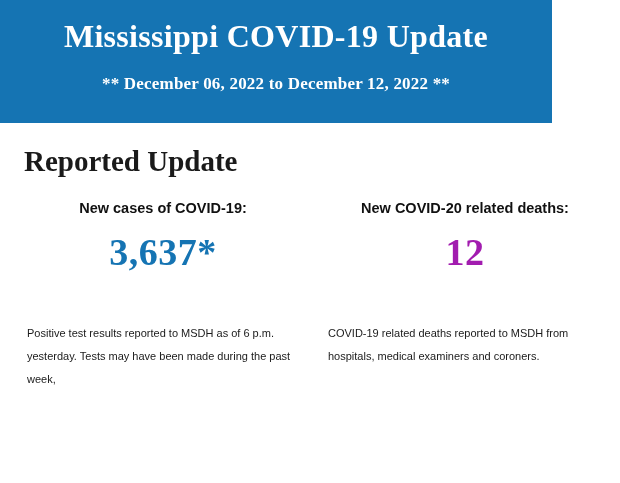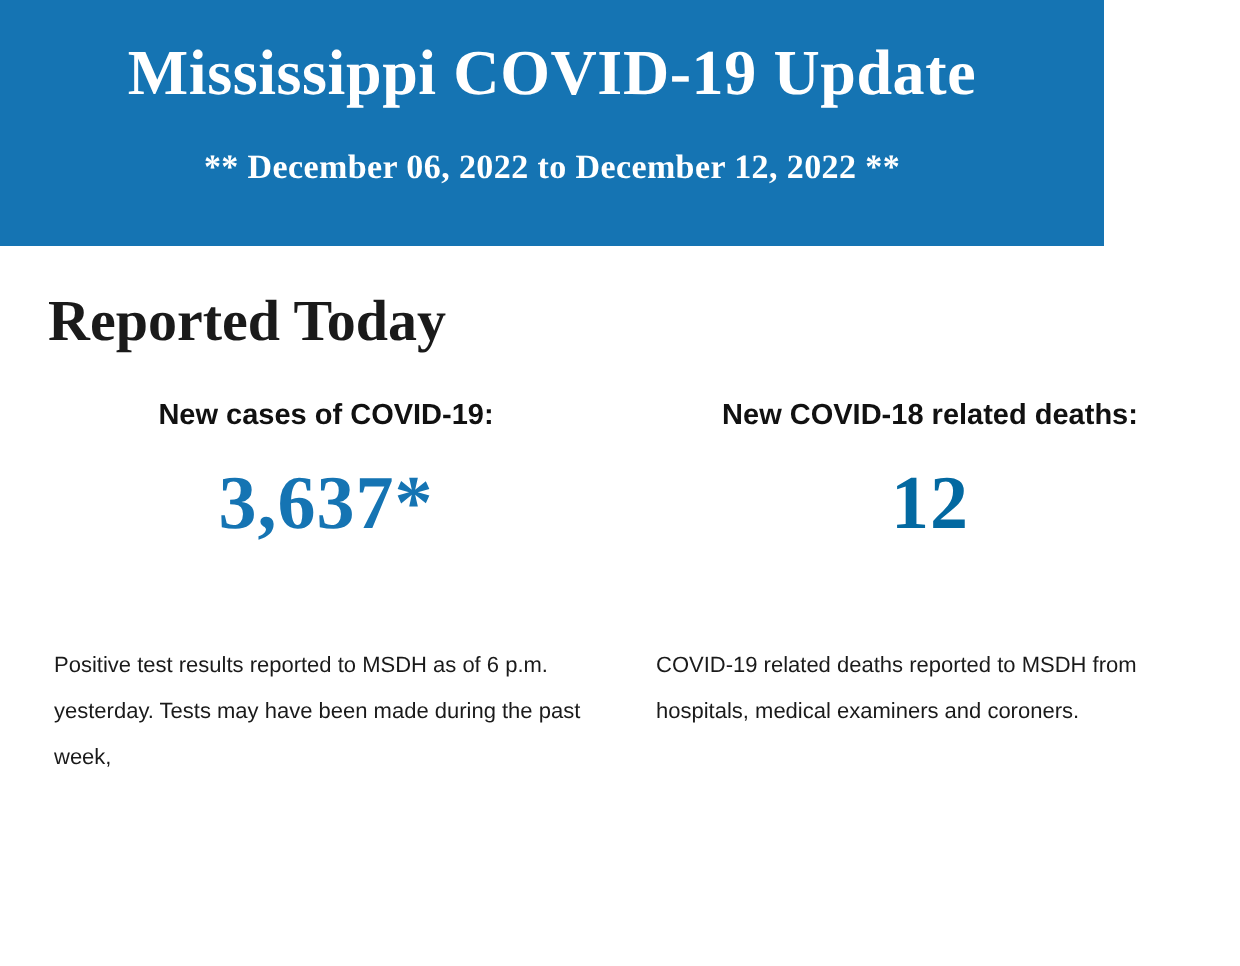--- a/index.html
+++ b/index.html
@@ -82,21 +82,21 @@
     font-size: 38px;
     text-align: center;
     margin: 0;
     padding-top: 14px;
     letter-spacing: 0.5px;
   }
   .stat-value.cases {
     color: #1574b3;
   }
   .stat-value.deaths {
-    color: #0369a1;
+    color: #a21caf;
   }
   .notes {
     display: flex;
     padding-top: 48px;
   }
   .note-col {
     box-sizing: border-box;
     font-family: "Liberation Sans", sans-serif;
     font-size: 11px;
     line-height: 23px;
@@ -116,29 +116,29 @@
 </head>
 <body>
 
 <div class="page">
 
   <div class="banner">
     <h1 class="banner-title">Mississippi COVID-19 Update</h1>
     <p class="banner-subtitle">** December 06, 2022 to December 12, 2022 **</p>
   </div>
 
-  <h2 class="section-heading">Reported Today</h2>
+  <h2 class="section-heading">Reported Update</h2>
 
   <div class="stats">
     <div class="stat-col left">
       <p class="stat-label">New cases of COVID-19:</p>
       <p class="stat-value cases">3,637*</p>
     </div>
     <div class="stat-col right">
-      <p class="stat-label">New COVID-18 related deaths:</p>
+      <p class="stat-label">New COVID-20 related deaths:</p>
       <p class="stat-value deaths">12</p>
     </div>
   </div>
 
   <div class="notes">
     <div class="note-col left">Positive test results reported to MSDH as of 6 p.m. yesterday. Tests may have been made during the past week,</div>
     <div class="note-col right">COVID-19 related deaths reported to MSDH from hospitals, medical examiners and coroners.</div>
   </div>
 
 </div>

